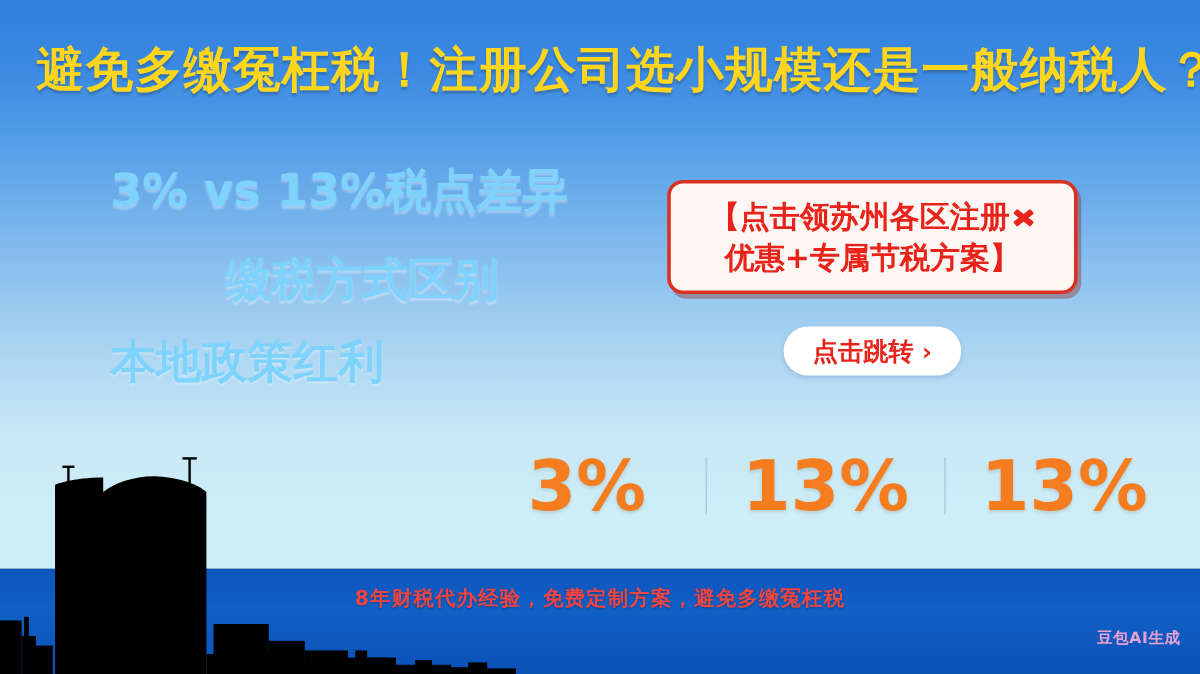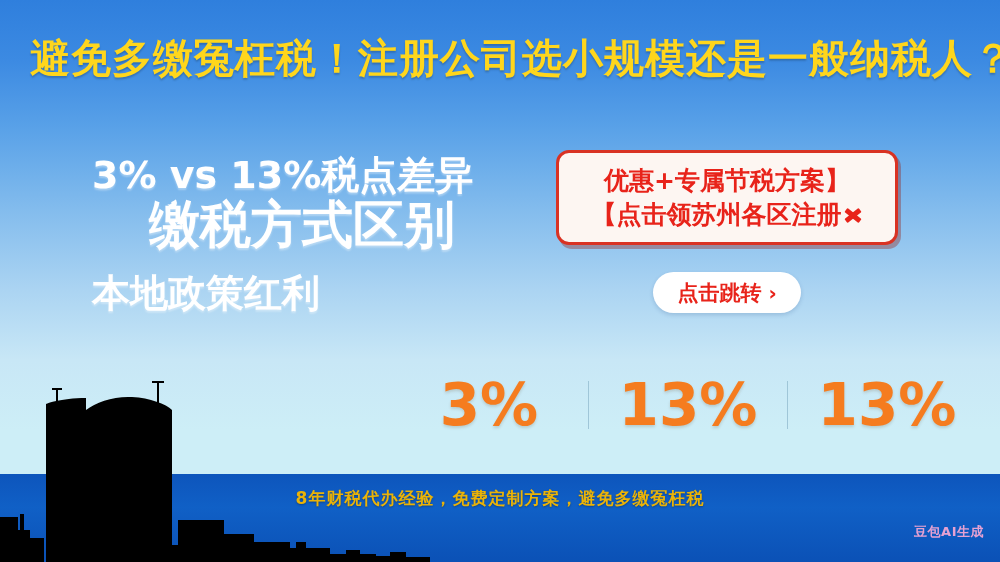--- a/index.html
+++ b/index.html
@@ -60,36 +60,36 @@
     letter-spacing: 1px;
     color: #ffd61c;
     text-shadow: 0 2px 2px rgba(0,0,0,0.20);
     white-space: nowrap;
   }
 
   
   .bullets {
     position: absolute;
     left: 92px;
-    top: 152px;
+    top: 136px;
     width: 420px;
-    color: #ffffff;
+    color: #7dd3fc;
     font-weight: bold;
     text-shadow: 0 2px 2px rgba(255,255,255,0.35);
   }
   .bullet-1 {
     font-size: 38px;
     line-height: 46px;
     text-align: left;
     white-space: nowrap;
   }
   .bullet-2 {
-    font-size: 51px;
+    font-size: 38px;
     line-height: 46px;
-    margin-top: 4px;
+    margin-top: 28px;
     text-align: center;
     white-space: nowrap;
   }
   .bullet-3 {
     font-size: 38px;
     line-height: 46px;
     margin-top: 22px;
     text-align: left;
     white-space: nowrap;
   }
@@ -197,21 +197,21 @@
     flex: 0 0 1px;
   }
 
   
   .tagline {
     position: absolute;
     left: 0;
     top: 487px;
     width: 1000px;
     text-align: center;
-    color: #eab308;
+    color: #ef4444;
     font-size: 17px;
     font-weight: bold;
     letter-spacing: 1px;
     text-shadow: 0 1px 2px rgba(0,0,0,0.30);
     white-space: nowrap;
   }
 
   
   .watermark {
     position: absolute;
@@ -307,24 +307,24 @@
 
   <div class="headline">避免多缴冤枉税！注册公司选小规模还是一般纳税人？</div>
 
   <div class="bullets">
     <div class="bullet-1">3% vs 13%税点差异</div>
     <div class="bullet-2">缴税方式区别</div>
     <div class="bullet-3">本地政策红利</div>
   </div>
 
   <div class="cta-card">
-    <div class="cta-line">优惠+专属节税方案】</div>
     <div class="cta-line">
       <span>【点击领苏州各区注册</span><span class="cursor-mark"></span>
     </div>
+    <div class="cta-line">优惠+专属节税方案】</div>
   </div>
 
   <div class="jump-pill">
     <span class="jump-label">点击跳转</span>
     <span class="jump-chevron">›</span>
   </div>
 
   <div class="pct-row">
     <div class="pct-cell">3%</div>
     <div class="pct-divider"></div>

